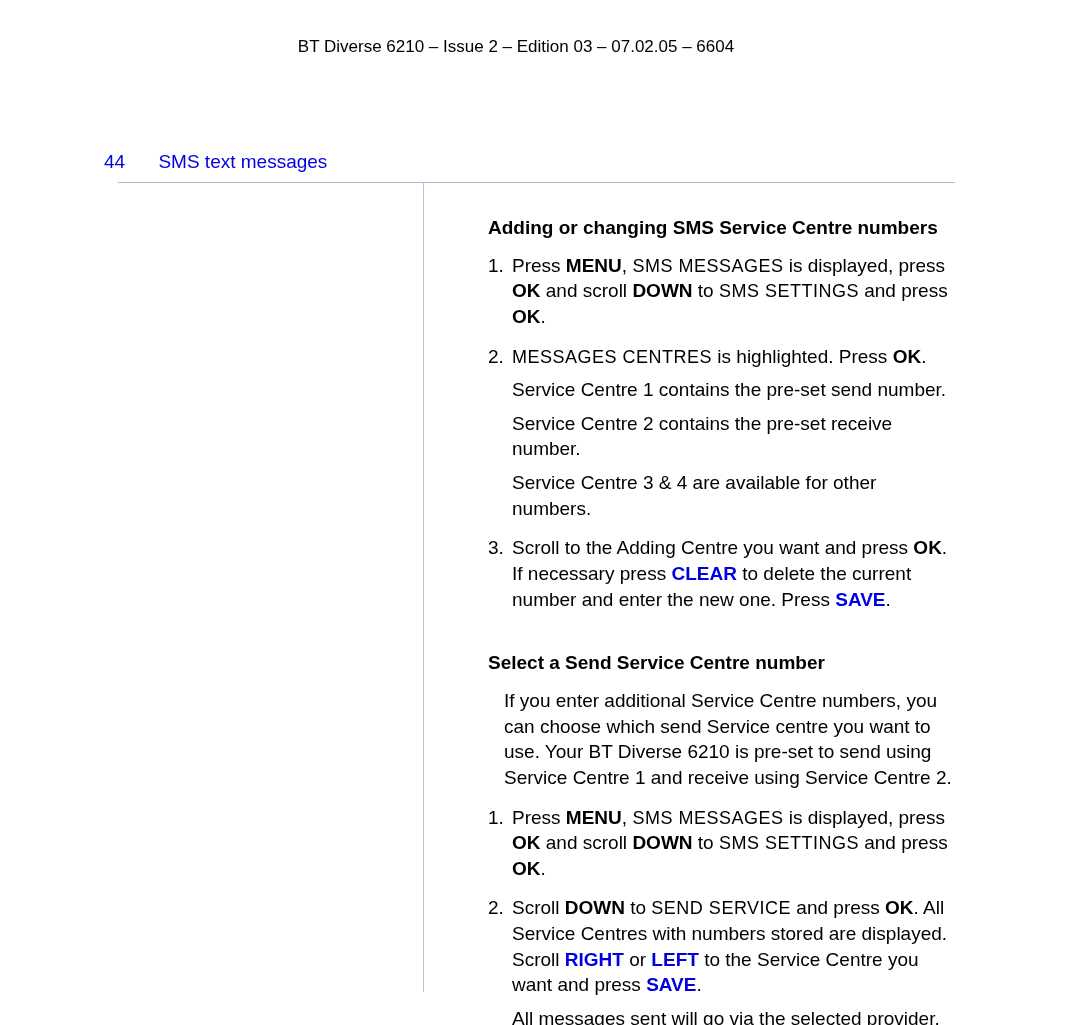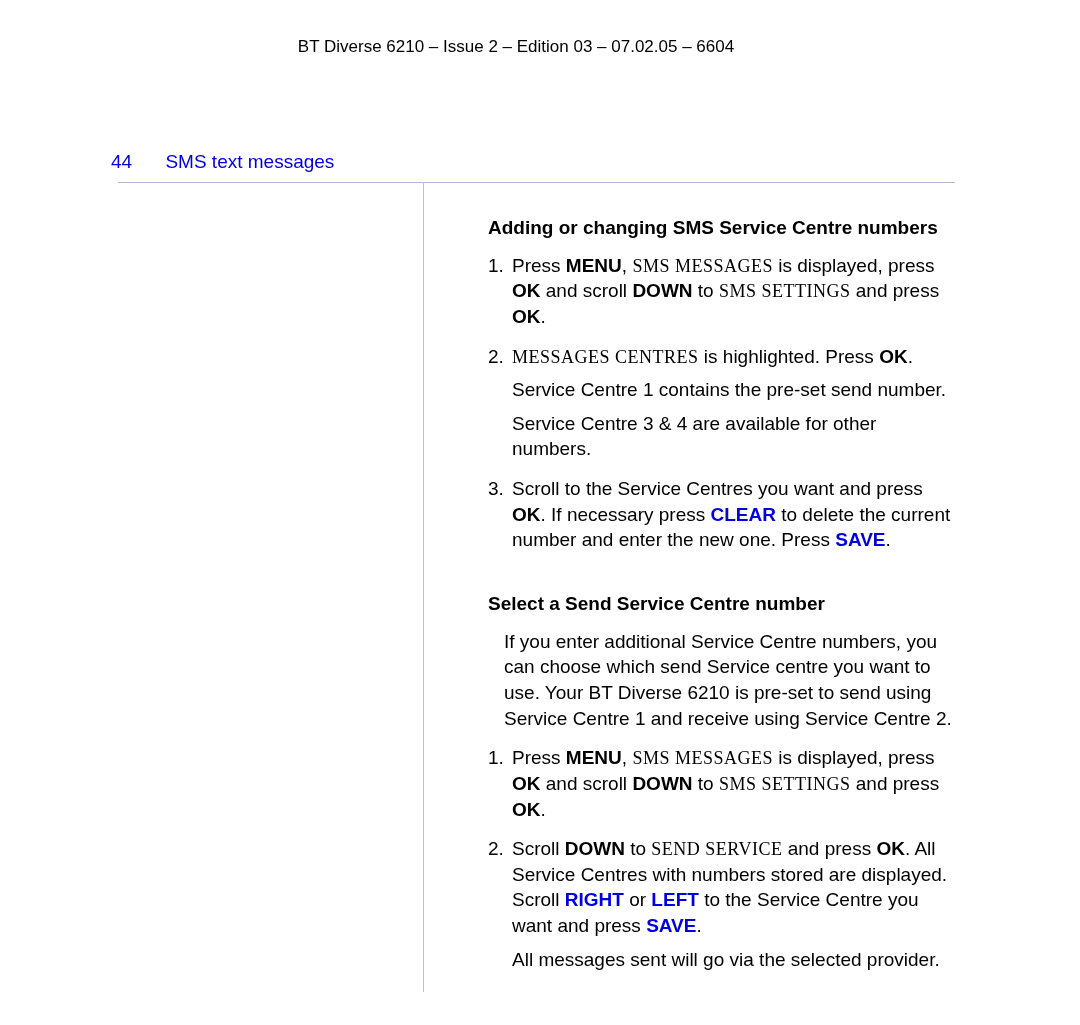--- a/index.html
+++ b/index.html
@@ -24,21 +24,21 @@
     top: 36px;
     left: 0;
     width: 1032px;
     text-align: center;
     font-size: 17px;
     color: #000;
   }
   .section-bar {
     position: absolute;
     top: 149px;
-    left: 111px;
+    left: 104px;
     right: 125px;
   }
   .page-number {
     color: #0000e0;
     font-size: 19px;
     display: inline-block;
     vertical-align: baseline;
   }
   .section-title {
     color: #0000e0;
@@ -96,21 +96,21 @@
     left: 0;
     top: 0;
   }
   .content li .sub {
     display: block;
     margin-top: 8px;
   }
   .b { font-weight: bold; color: #000; }
   .blue { color: #0000e0; font-weight: bold; }
   .lcd {
-    font-family: Liberation Serif, serif;
+    font-family: Liberation Sans, sans-serif;
     letter-spacing: 0.5px;
     font-size: 18px;
   }
 </style>
 </head>
 <body>
 
 <div class="page">
 
   <div class="header-line">BT Diverse 6210 – Issue 2 – Edition 03 – 07.02.05 – 6604</div>
@@ -121,22 +121,22 @@
   </div>
 
   <div class="hr"></div>
   <div class="vline"></div>
 
   <div class="content">
 
     <h3>Adding or changing SMS Service Centre numbers</h3>
     <ol id="list-a">
         <li><span class="num">1.</span><span>Press </span><span class="b">MENU</span><span>, </span><span class="lcd">SMS MESSAGES</span><span> is displayed, press </span><span class="b">OK</span><span> and scroll </span><span class="b">DOWN</span><span> to </span><span class="lcd">SMS SETTINGS</span><span> and press </span><span class="b">OK</span><span>.</span></li>
-        <li><span class="num">2.</span><span class="lcd">MESSAGES CENTRES</span><span> is highlighted. Press </span><span class="b">OK</span><span>.</span><span class="sub">Service Centre 1 contains the pre-set send number.</span><span class="sub">Service Centre 3 &amp; 4 are available for other numbers.</span></li>
-        <li><span class="num">3.</span><span>Scroll to the Service Centres you want and press </span><span class="b">OK</span><span>. If necessary press </span><span class="blue">CLEAR</span><span> to delete the current number and enter the new one. Press </span><span class="blue">SAVE</span><span>.</span></li>
+        <li><span class="num">2.</span><span class="lcd">MESSAGES CENTRES</span><span> is highlighted. Press </span><span class="b">OK</span><span>.</span><span class="sub">Service Centre 1 contains the pre-set send number.</span><span class="sub">Service Centre 2 contains the pre-set receive number.</span><span class="sub">Service Centre 3 &amp; 4 are available for other numbers.</span></li>
+        <li><span class="num">3.</span><span>Scroll to the Adding Centre you want and press </span><span class="b">OK</span><span>. If necessary press </span><span class="blue">CLEAR</span><span> to delete the current number and enter the new one. Press </span><span class="blue">SAVE</span><span>.</span></li>
       </ol>
 
     <h3 class="mt">Select a Send Service Centre number</h3>
     <p>If you enter additional Service Centre numbers, you can choose which send Service centre you want to use. Your BT Diverse 6210 is pre-set to send using Service Centre 1 and receive using Service Centre 2.</p>
     <ol id="list-b">
         <li><span class="num">1.</span><span>Press </span><span class="b">MENU</span><span>, </span><span class="lcd">SMS MESSAGES</span><span> is displayed, press </span><span class="b">OK</span><span> and scroll </span><span class="b">DOWN</span><span> to </span><span class="lcd">SMS SETTINGS</span><span> and press </span><span class="b">OK</span><span>.</span></li>
         <li><span class="num">2.</span><span>Scroll </span><span class="b">DOWN</span><span> to </span><span class="lcd">SEND SERVICE</span><span> and press </span><span class="b">OK</span><span>. All Service Centres with numbers stored are displayed. Scroll </span><span class="blue">RIGHT</span><span> or </span><span class="blue">LEFT</span><span> to the Service Centre you want and press </span><span class="blue">SAVE</span><span>.</span><span class="sub">All messages sent will go via the selected provider.</span></li>
       </ol>
 
   </div>

